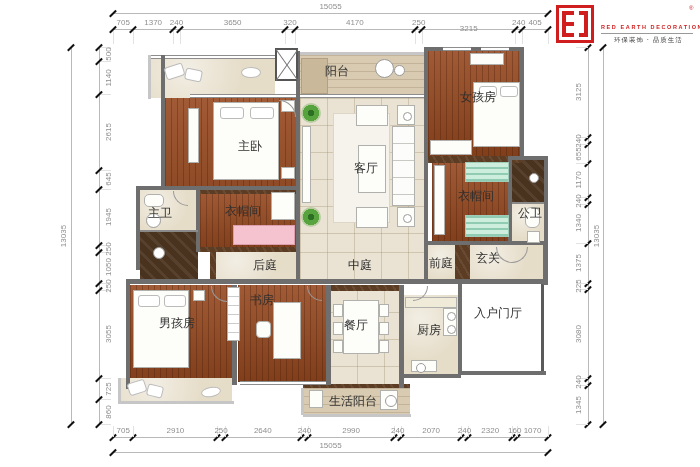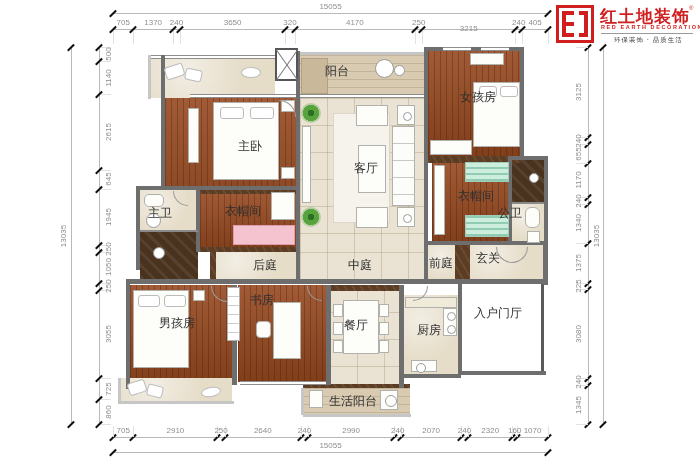--- a/index.html
+++ b/index.html
@@ -61,21 +61,20 @@
   <div id="logo">
     <div class="mark">
       <i style="left:3px;top:3px;width:12px;height:4px;"></i>
       <i style="left:3px;top:3px;width:4px;height:26px;"></i>
       <i style="left:3px;top:14px;width:12px;height:4px;"></i>
       <i style="left:3px;top:25px;width:12px;height:4px;"></i>
       <i style="left:20px;top:3px;width:9px;height:4px;"></i>
       <i style="left:25px;top:3px;width:4px;height:26px;"></i>
       <i style="left:20px;top:25px;width:9px;height:4px;"></i>
     </div>
-    <div class="brand">红土地装饰</div>
     <div class="reg">®</div>
     <div class="en">RED EARTH DECORATION</div>
     <div class="rule"></div>
     <div class="tag">环保装饰 · 品质生活</div>
   </div>
 
   <div id="dims">
       <div class="dimline" style="left: 113px; top: 29px; width: 435px; height: 1px;"></div>
       <div class="dimline" style="left: 113px; top: 13px; width: 435px; height: 1px;"></div>
       <div class="tick" style="left: 112px; top: 9px; transform: rotate(45deg);"></div>
@@ -404,21 +403,21 @@
     <div class="arc" style="left:383px;top:200px;width:16px;height:16px;border-radius:0 0 0 100%;border-top:none;border-right:none;"></div>
     <div class="arc" style="left:399px;top:200px;width:16px;height:16px;border-radius:0 0 100% 0;border-top:none;border-left:none;"></div>
 
     <div class="rlabel" style="left:224px;top:24px;">阳台</div>
     <div class="rlabel" style="left:137px;top:99px;">主卧</div>
     <div class="rlabel" style="left:365px;top:50px;">女孩房</div>
     <div class="rlabel" style="left:253px;top:121px;">客厅</div>
     <div class="rlabel" style="left:130px;top:164px;">衣帽间</div>
     <div class="rlabel" style="left:47px;top:166px;">主卫</div>
     <div class="rlabel" style="left:363px;top:149px;">衣帽间</div>
-    <div class="rlabel" style="left:397px;top:166px;">公卫</div>
+    <div class="rlabel" style="left:417px;top:166px;">公卫</div>
     <div class="rlabel" style="left:152px;top:218px;">后庭</div>
     <div class="rlabel" style="left:247px;top:218px;">中庭</div>
     <div class="rlabel" style="left:328px;top:216px;">前庭</div>
     <div class="rlabel" style="left:375px;top:211px;">玄关</div>
     <div class="rlabel" style="left:64px;top:276px;">男孩房</div>
     <div class="rlabel" style="left:149px;top:253px;">书房</div>
     <div class="rlabel" style="left:243px;top:278px;">餐厅</div>
     <div class="rlabel" style="left:316px;top:283px;">厨房</div>
     <div class="rlabel" style="left:385px;top:266px;">入户门厅</div>
     <div class="rlabel" style="left:240px;top:354px;">生活阳台</div>

